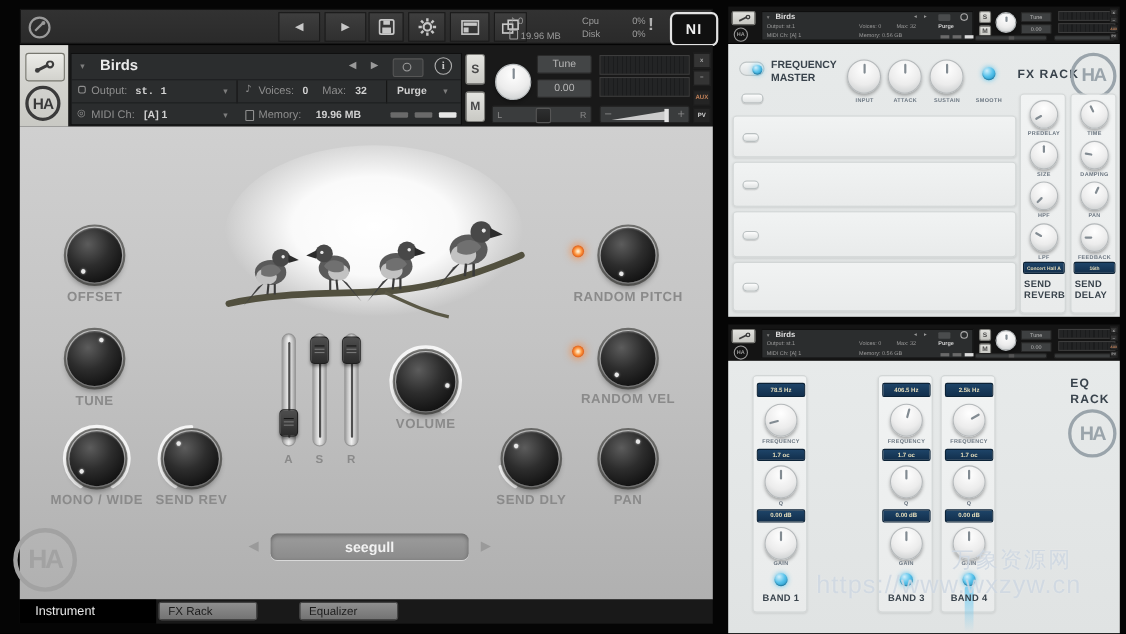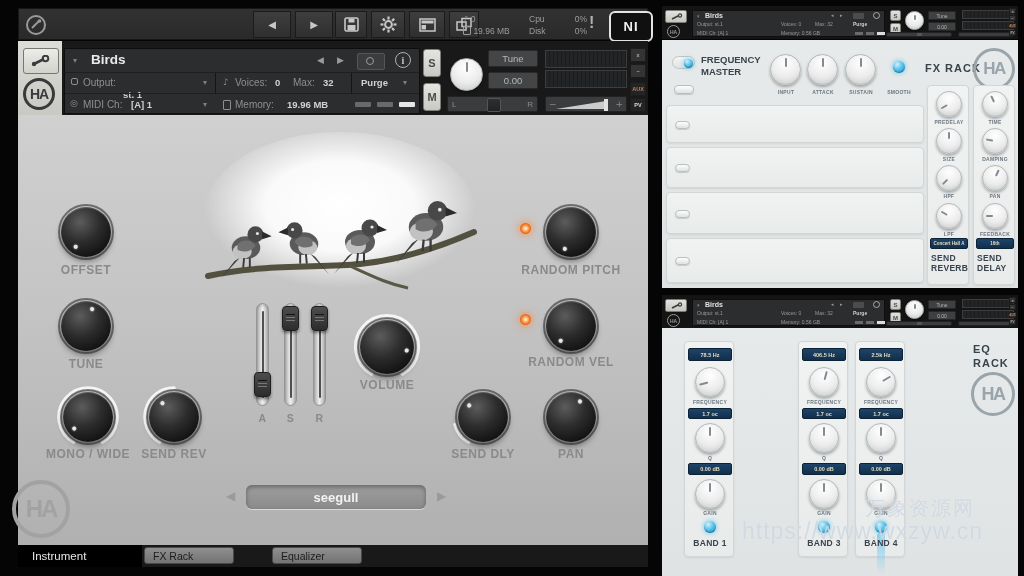--- a/index.html
+++ b/index.html
@@ -177,21 +177,21 @@
         <span class="abs glyph" style="left:272px;top:6px;color:#9a9a9a;font-size:9px;">▶</span>
         <div class="abs" style="left:292px;top:4px;width:26px;height:15px;background:#3a3c3d;border:1px solid #565656;border-radius:2px;">
           <span style="position:absolute;left:8px;top:3px;width:8px;height:8px;border:1.5px solid #9a9a9a;border-radius:50%;box-sizing:border-box;"></span>
         </div>
         <div class="abs" style="left:330px;top:3px;width:16px;height:16px;border:1.5px solid #b0b0b0;border-radius:50%;color:#c8c8c8;font-weight:bold;font-size:10px;font-family:'Liberation Serif',serif;display:flex;align-items:center;justify-content:center;box-sizing:border-box;">i</div>
       </div>
 
       <div class="hrow" style="top:23px;height:21px;">
         <span class="abs" style="left:6px;top:5px;width:7px;height:7px;border:1.5px solid #8f8f8f;border-radius:2px;box-sizing:border-box;"></span>
         <span class="abs hlabel" style="left:18px;top:4px;">Output:</span>
-        <span class="abs hvalue" style="left:58px;top:16px;">st. 1</span>
+        <span class="abs hvalue" style="left:58px;top:4px;font-family:Liberation Mono, monospace;">st. 1</span>
         <span class="abs ddarrow glyph" style="left:138px;top:5px;">▾</span>
         <div class="abs" style="left:150px;top:0;width:1px;height:21px;background:#151515;"></div>
         <span class="abs glyph" style="left:158px;top:4px;color:#8f8f8f;font-size:9px;">♪</span>
         <span class="abs hlabel" style="left:170px;top:4px;">Voices:</span>
         <span class="abs hvalue" style="left:210px;top:4px;">0</span>
         <span class="abs hlabel" style="left:228px;top:4px;">Max:</span>
         <span class="abs hvalue" style="left:258px;top:4px;">32</span>
         <div class="abs" style="left:286px;top:0;width:1px;height:21px;background:#151515;"></div>
         <span class="abs hvalue" style="left:296px;top:4px;">Purge</span>
         <span class="abs ddarrow glyph" style="left:338px;top:5px;">▾</span>

